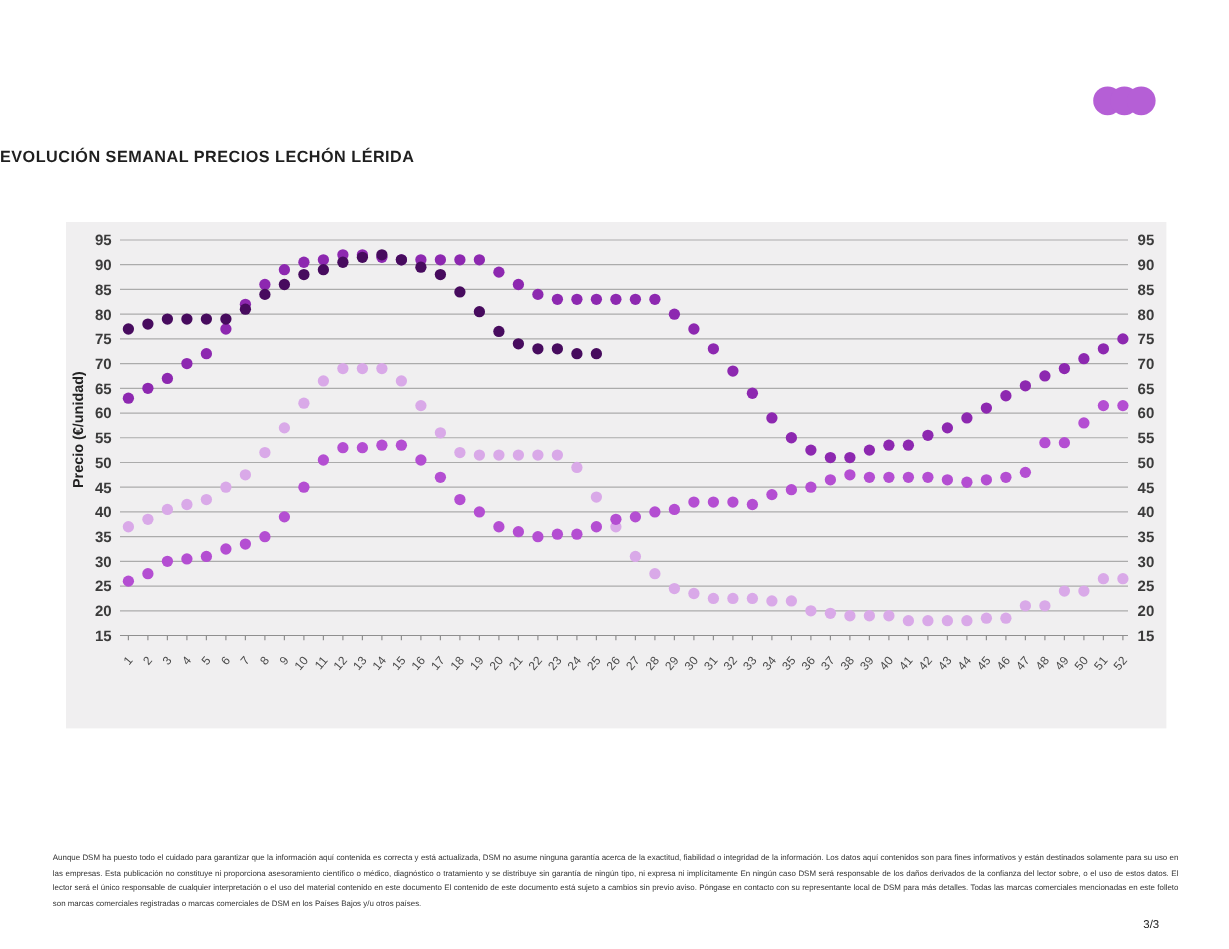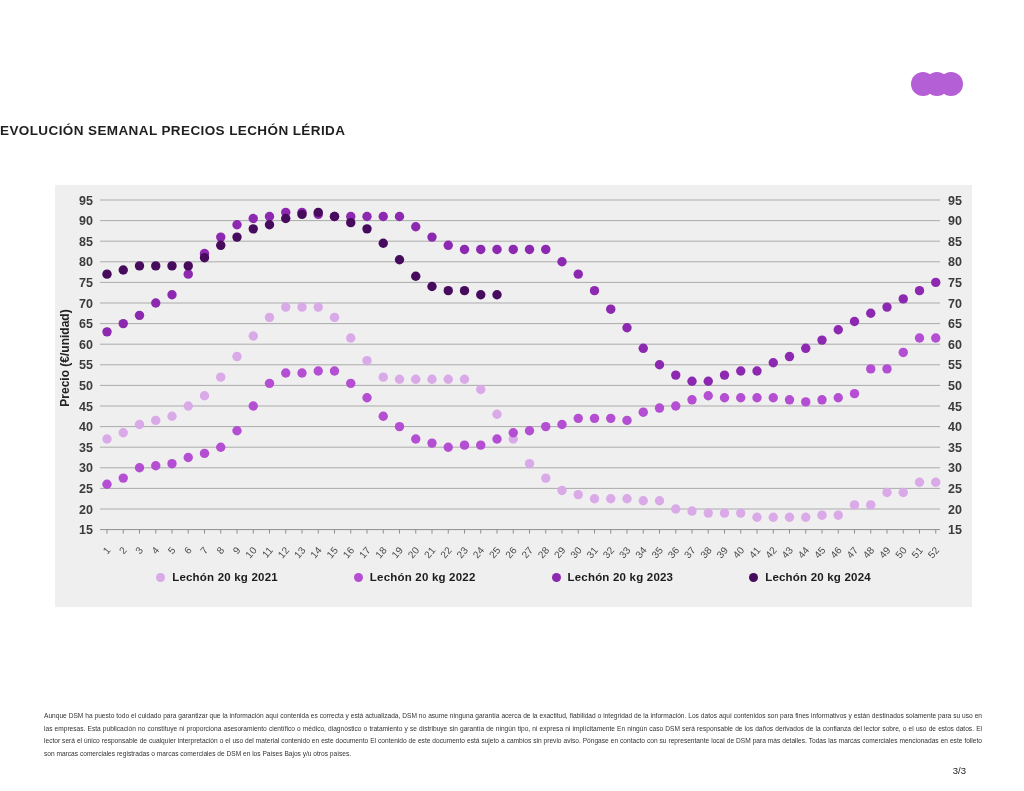--- a/index.html
+++ b/index.html
@@ -380,34 +380,16 @@
       <circle cx="312" cy="43.84" r="4.7" fill="#470b5e"></circle>
       <circle cx="328.25" cy="58.26" r="4.7" fill="#470b5e"></circle>
       <circle cx="344.5" cy="74.74000000000001" r="4.7" fill="#470b5e"></circle>
       <circle cx="360.75" cy="91.22" r="4.7" fill="#470b5e"></circle>
       <circle cx="377" cy="101.52" r="4.7" fill="#470b5e"></circle>
       <circle cx="393.25" cy="105.64" r="4.7" fill="#470b5e"></circle>
       <circle cx="409.5" cy="105.64" r="4.7" fill="#470b5e"></circle>
       <circle cx="425.75" cy="109.76" r="4.7" fill="#470b5e"></circle>
       <circle cx="442" cy="109.76" r="4.7" fill="#470b5e"></circle>
     </svg>
-  <div class="legend">
-    <div class="legend-item">
-      <span class="ldot" style="background: rgb(217, 169, 232);"></span>
-      <span class="llab">Lechón 20 kg 2021</span>
-    </div>
-    <div class="legend-item">
-      <span class="ldot" style="background: rgb(180, 78, 210);"></span>
-      <span class="llab">Lechón 20 kg 2022</span>
-    </div>
-    <div class="legend-item">
-      <span class="ldot" style="background: rgb(141, 40, 176);"></span>
-      <span class="llab">Lechón 20 kg 2023</span>
-    </div>
-    <div class="legend-item">
-      <span class="ldot" style="background: rgb(71, 11, 94);"></span>
-      <span class="llab">Lechón 20 kg 2024</span>
-    </div>
-  </div>
 </div>
 
 <div class="disclaimer">Aunque DSM ha puesto todo el cuidado para garantizar que la información aquí contenida es correcta y está actualizada, DSM no asume ninguna garantía acerca de la exactitud, fiabilidad o integridad de la información. Los datos aquí contenidos son para fines informativos y están destinados solamente para su uso en las empresas. Esta publicación no constituye ni proporciona asesoramiento científico o médico, diagnóstico o tratamiento y se distribuye sin garantía de ningún tipo, ni expresa ni implícitamente En ningún caso DSM será responsable de los daños derivados de la confianza del lector sobre, o el uso de estos datos. El lector será el único responsable de cualquier interpretación o el uso del material contenido en este documento El contenido de este documento está sujeto a cambios sin previo aviso. Póngase en contacto con su representante local de DSM para más detalles. Todas las marcas comerciales mencionadas en este folleto son marcas comerciales registradas o marcas comerciales de DSM en los Países Bajos y/u otros países.</div>
 <div class="pagenum">3/3</div>
 
 </body></html>

